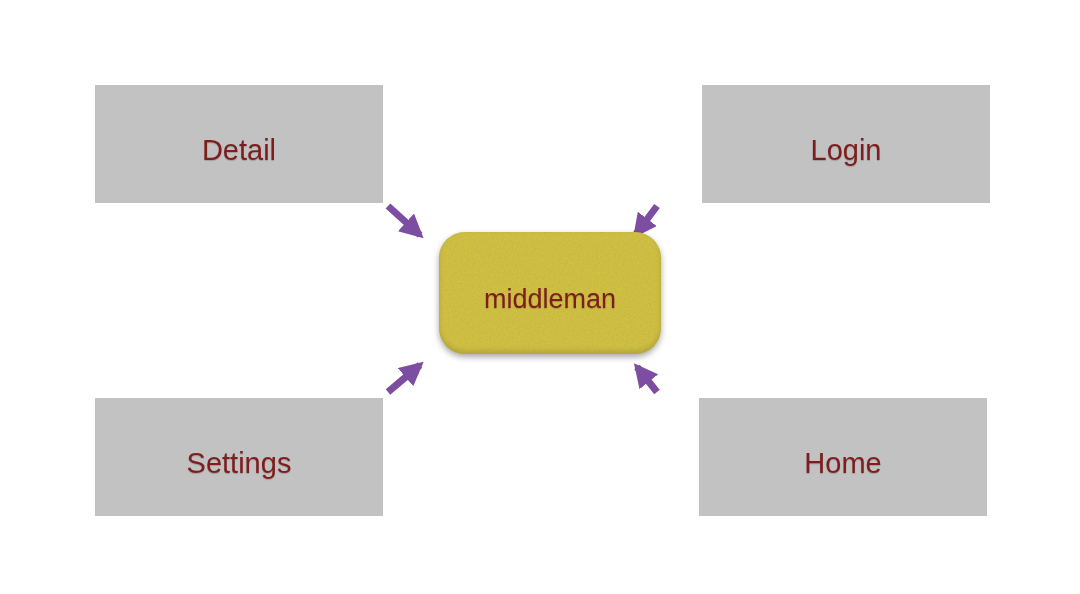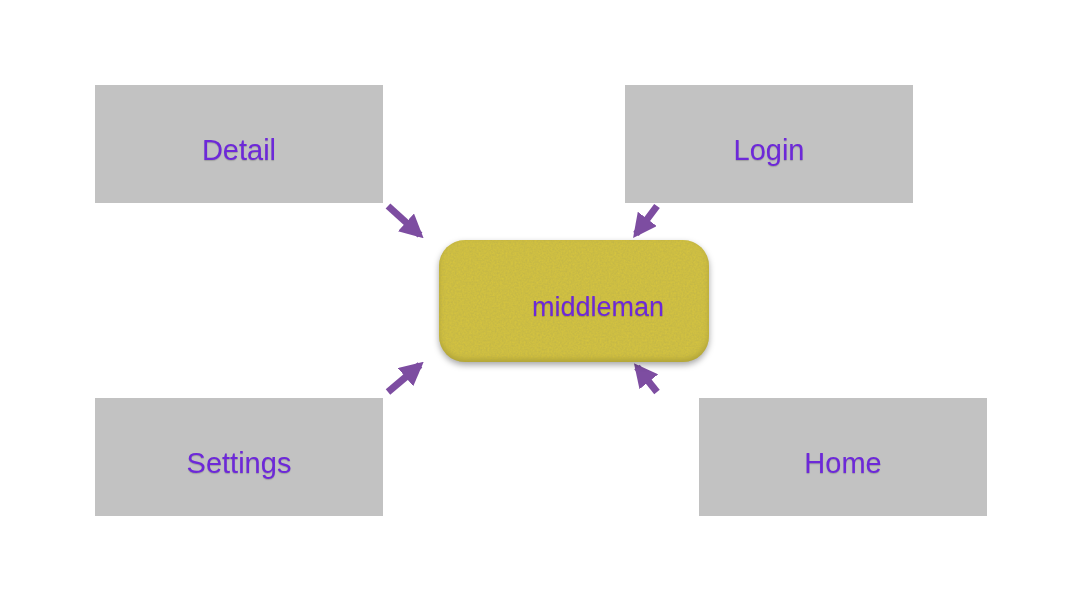--- a/index.html
+++ b/index.html
@@ -22,46 +22,45 @@
     height: 594px;
     pointer-events: none;
   }
   .node {
     position: absolute;
     display: flex;
     align-items: center;
     justify-content: center;
   }
   .node .label {
-    color: #6d28d9;
+    color: #7f1d1d;
     text-shadow: 0 1px 1px rgba(0,0,0,0.18);
     white-space: nowrap;
     margin-top: 12px;
   }
   .node.gray {
     width: 288px;
     height: 118px;
     background: #c2c2c2;
   }
   .node.gray .label {
     font-size: 29px;
   }
   .node.detail   { left: 95px;  top: 85px;  }
-  .node.login    { left: 625px; top: 85px;  }
+  .node.login    { left: 702px; top: 85px;  }
   .node.settings { left: 95px;  top: 398px; }
   .node.home     { left: 699px; top: 398px; }
   .node.center {
     left: 439px;
-    top: 240px;
+    top: 232px;
     width: 222px;
     height: 122px;
     background: #d8c63e;
     border-radius: 26px;
     box-shadow: 0 3px 6px rgba(0,0,0,0.35), inset 0 -3px 5px rgba(110,100,20,0.35);
-    padding-left: 48px;
   }
   .node.center .label {
     position: relative;
     z-index: 2;
     font-size: 27px;
   }
   .grain-overlay {
     position: absolute;
     left: 0; top: 0;
     width: 100%;

